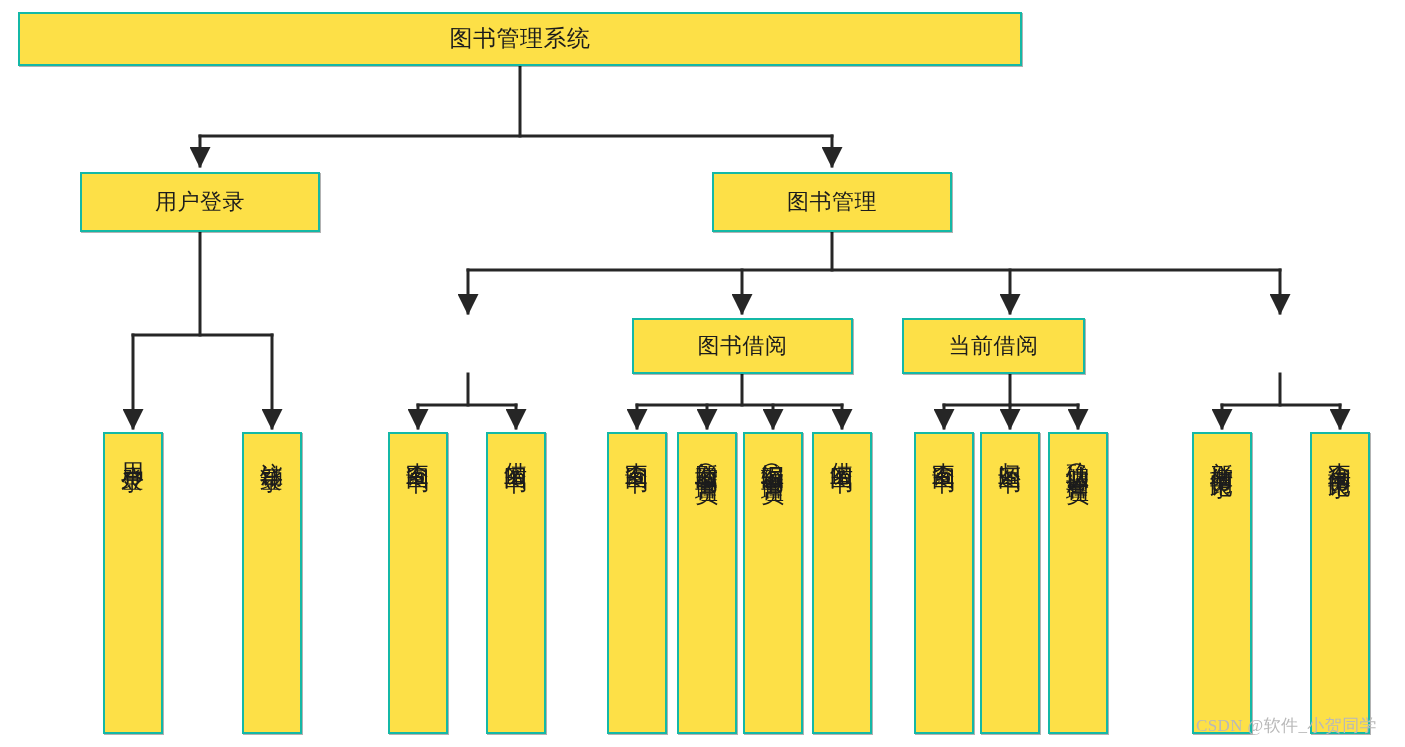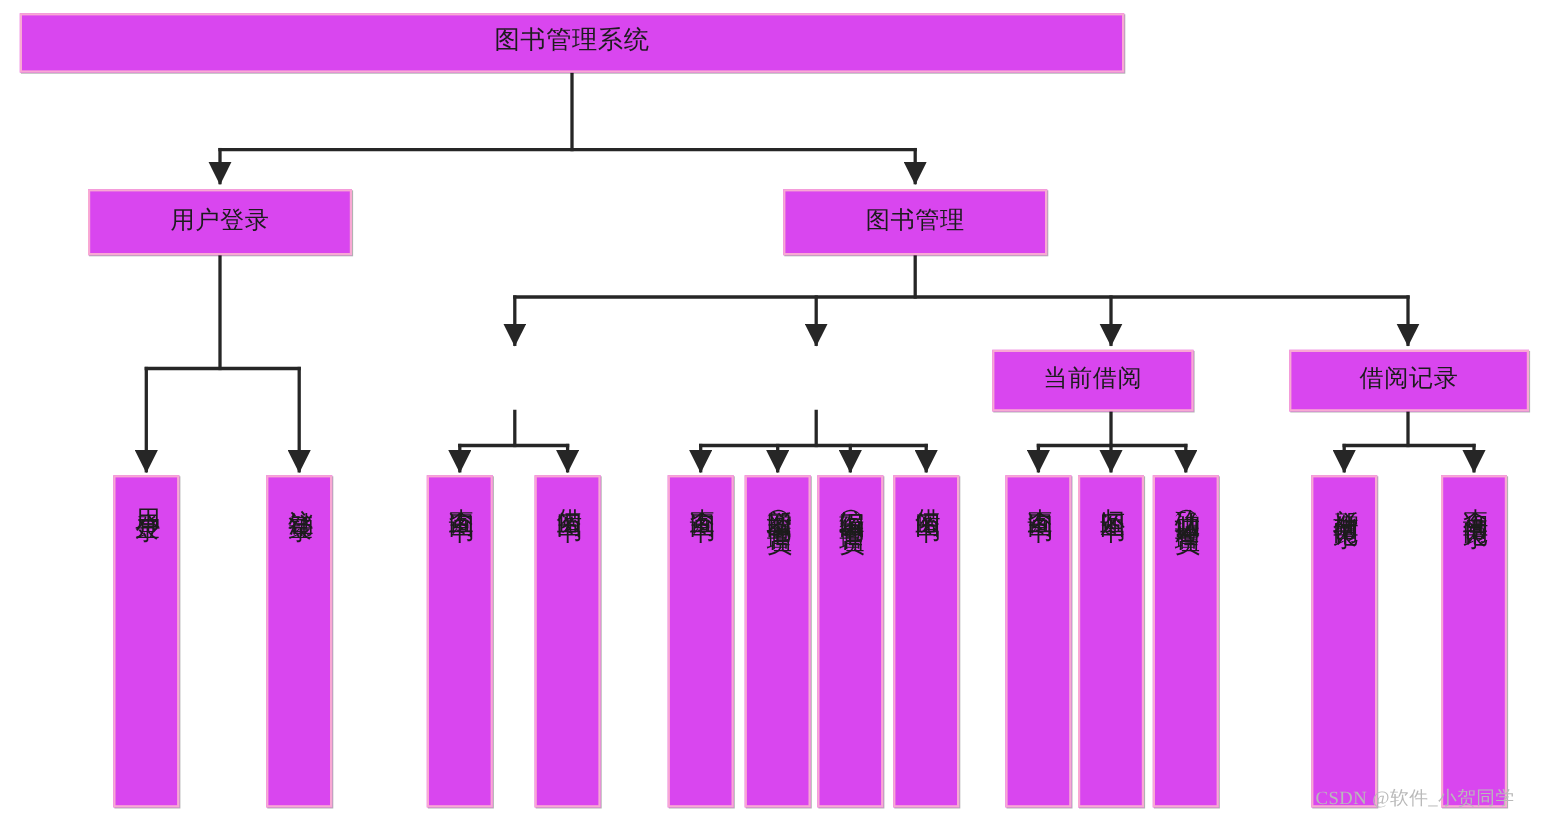--- a/index.html
+++ b/index.html
@@ -23,27 +23,26 @@
     position: absolute;
     left: 0;
     top: 0;
     width: 1405px;
     height: 747px;
     pointer-events: none;
   }
   .node {
     position: absolute;
     box-sizing: border-box;
-    border: 2px solid #f9a8d4;
-    background: #d946ef;
+    border: 2px solid #14b8a6;
+    background: #fde047;
     display: flex;
     align-items: center;
     justify-content: center;
     box-shadow: 1px 1px 0 rgba(0,0,0,0.30);
-    font-family: Liberation Mono, monospace;
   }
   .node-label {
     display: block;
     text-align: center;
     line-height: 1.18;
     color: #1c1c1c;
     letter-spacing: 0.5px;
   }
   
   .node.h .node-label {
@@ -140,28 +139,28 @@
 
   <div class="node h" style="left:80px; top:172px; width:240px; height:60px;">
     <span class="node-label">用户登录</span>
   </div>
 
   <div class="node h" style="left:712px; top:172px; width:240px; height:60px;">
     <span class="node-label">图书管理</span>
   </div>
 
 
+  <div class="node h" style="left:632px; top:318px; width:221px; height:56px;">
+    <span class="node-label">图书借阅</span>
+  </div>
 
   <div class="node h" style="left:902px; top:318px; width:183px; height:56px;">
     <span class="node-label">当前借阅</span>
   </div>
 
-  <div class="node h" style="left:1172px; top:318px; width:218px; height:56px;">
-    <span class="node-label">借阅记录</span>
-  </div>
 
   <div class="node v" style="left:103px; top:432px; width:60px; height:302px;">
     <span class="node-label">用户登录</span>
   </div>
 
   <div class="node v" style="left:242px; top:432px; width:60px; height:302px;">
     <span class="node-label">注销登录</span>
   </div>
 
   <div class="node v" style="left:388px; top:432px; width:60px; height:302px;">

